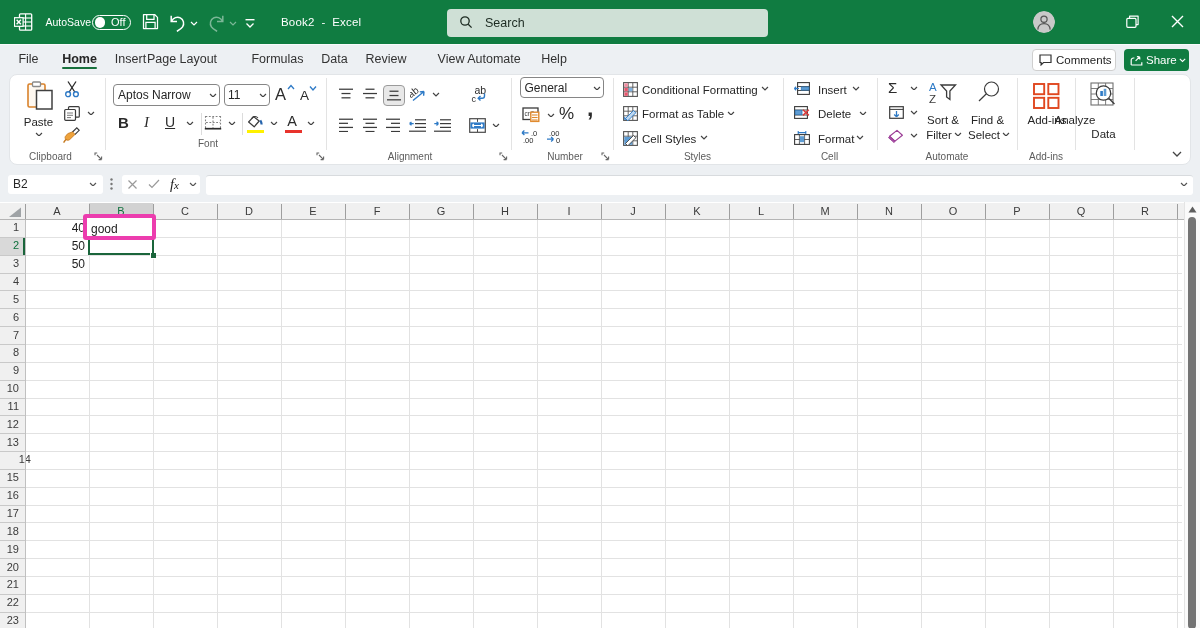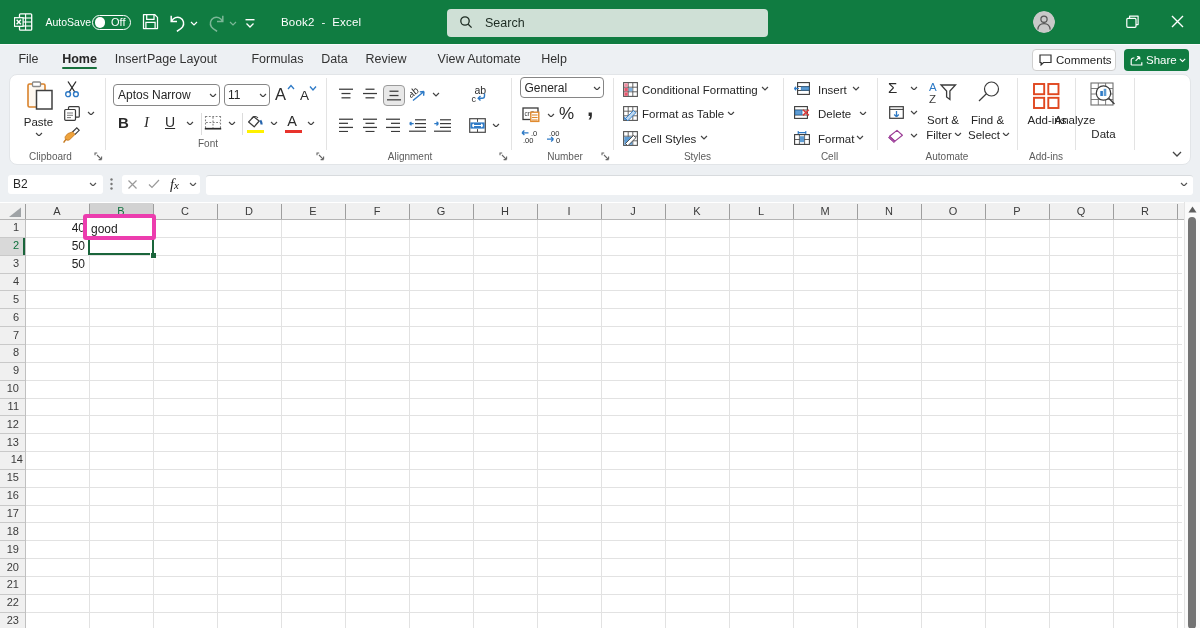--- a/index.html
+++ b/index.html
@@ -690,21 +690,21 @@
 <div style="position:absolute;left:0;top:274.98px;width:19px;height:13px;font-size:11px;line-height:13px;color:#3C3C3C;text-align:right;">4</div>
 <div style="position:absolute;left:0;top:292.82px;width:19px;height:13px;font-size:11px;line-height:13px;color:#3C3C3C;text-align:right;">5</div>
 <div style="position:absolute;left:0;top:310.68px;width:19px;height:13px;font-size:11px;line-height:13px;color:#3C3C3C;text-align:right;">6</div>
 <div style="position:absolute;left:0;top:328.53px;width:19px;height:13px;font-size:11px;line-height:13px;color:#3C3C3C;text-align:right;">7</div>
 <div style="position:absolute;left:0;top:346.38px;width:19px;height:13px;font-size:11px;line-height:13px;color:#3C3C3C;text-align:right;">8</div>
 <div style="position:absolute;left:0;top:364.23px;width:19px;height:13px;font-size:11px;line-height:13px;color:#3C3C3C;text-align:right;">9</div>
 <div style="position:absolute;left:0;top:382.07px;width:19px;height:13px;font-size:11px;line-height:13px;color:#3C3C3C;text-align:right;">10</div>
 <div style="position:absolute;left:0;top:399.93px;width:19px;height:13px;font-size:11px;line-height:13px;color:#3C3C3C;text-align:right;">11</div>
 <div style="position:absolute;left:0;top:417.78px;width:19px;height:13px;font-size:11px;line-height:13px;color:#3C3C3C;text-align:right;">12</div>
 <div style="position:absolute;left:0;top:435.63px;width:19px;height:13px;font-size:11px;line-height:13px;color:#3C3C3C;text-align:right;">13</div>
-<div style="position:absolute;left:4px;top:453.48px;width:19px;height:13px;font-size:11px;line-height:13px;color:#3C3C3C;text-align:right;">14</div>
+<div style="position:absolute;left:12px;top:453.48px;width:19px;height:13px;font-size:11px;line-height:13px;color:#3C3C3C;text-align:right;">14</div>
 <div style="position:absolute;left:0;top:471.33px;width:19px;height:13px;font-size:11px;line-height:13px;color:#3C3C3C;text-align:right;">15</div>
 <div style="position:absolute;left:0;top:489.18px;width:19px;height:13px;font-size:11px;line-height:13px;color:#3C3C3C;text-align:right;">16</div>
 <div style="position:absolute;left:0;top:507.02px;width:19px;height:13px;font-size:11px;line-height:13px;color:#3C3C3C;text-align:right;">17</div>
 <div style="position:absolute;left:0;top:524.88px;width:19px;height:13px;font-size:11px;line-height:13px;color:#3C3C3C;text-align:right;">18</div>
 <div style="position:absolute;left:0;top:542.72px;width:19px;height:13px;font-size:11px;line-height:13px;color:#3C3C3C;text-align:right;">19</div>
 <div style="position:absolute;left:0;top:560.58px;width:19px;height:13px;font-size:11px;line-height:13px;color:#3C3C3C;text-align:right;">20</div>
 <div style="position:absolute;left:0;top:578.42px;width:19px;height:13px;font-size:11px;line-height:13px;color:#3C3C3C;text-align:right;">21</div>
 <div style="position:absolute;left:0;top:596.27px;width:19px;height:13px;font-size:11px;line-height:13px;color:#3C3C3C;text-align:right;">22</div>
 <div style="position:absolute;left:0;top:614.12px;width:19px;height:13px;font-size:11px;line-height:13px;color:#3C3C3C;text-align:right;">23</div>
 <div style="position:absolute;left:0;top:236.85px;width:25px;height:1px;background:#C9C9C9;"></div>

